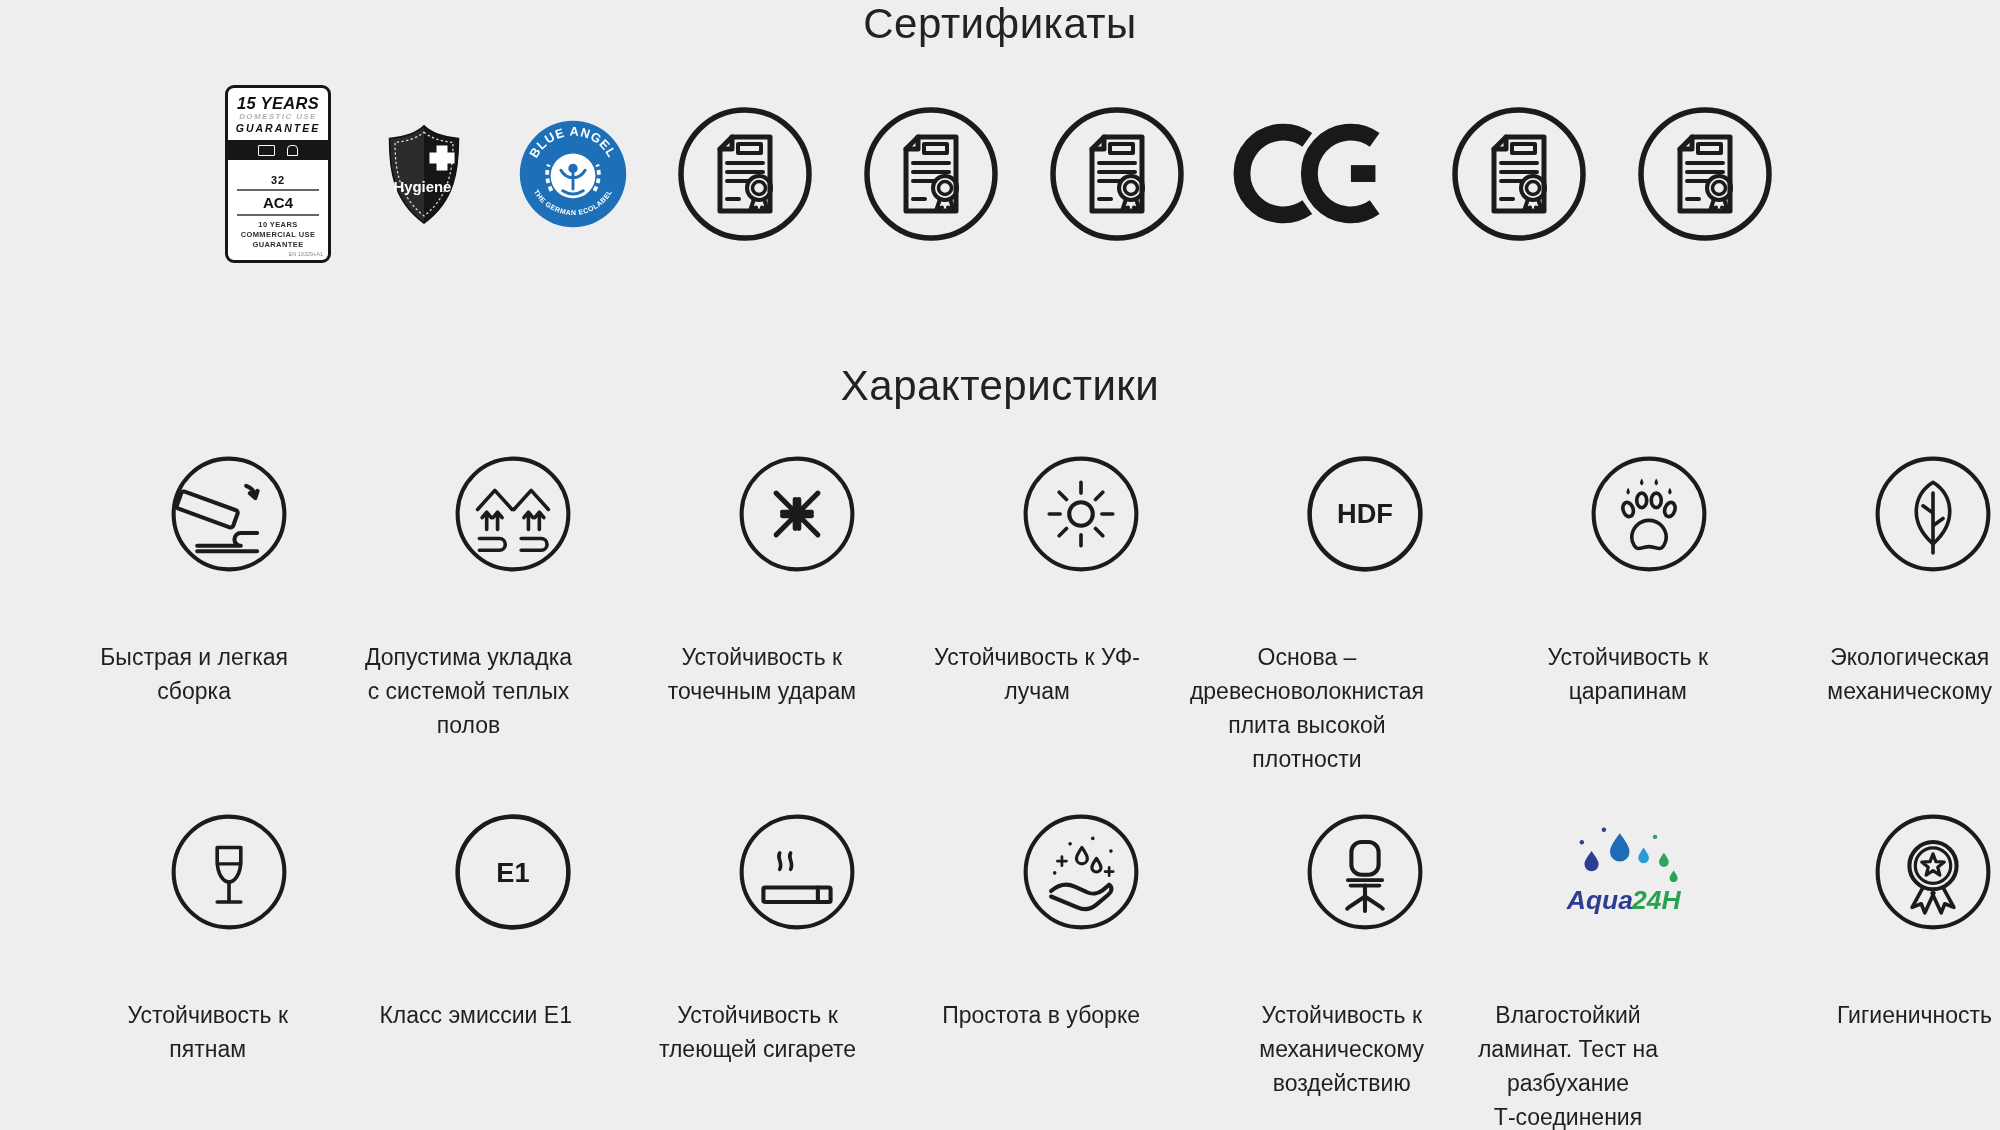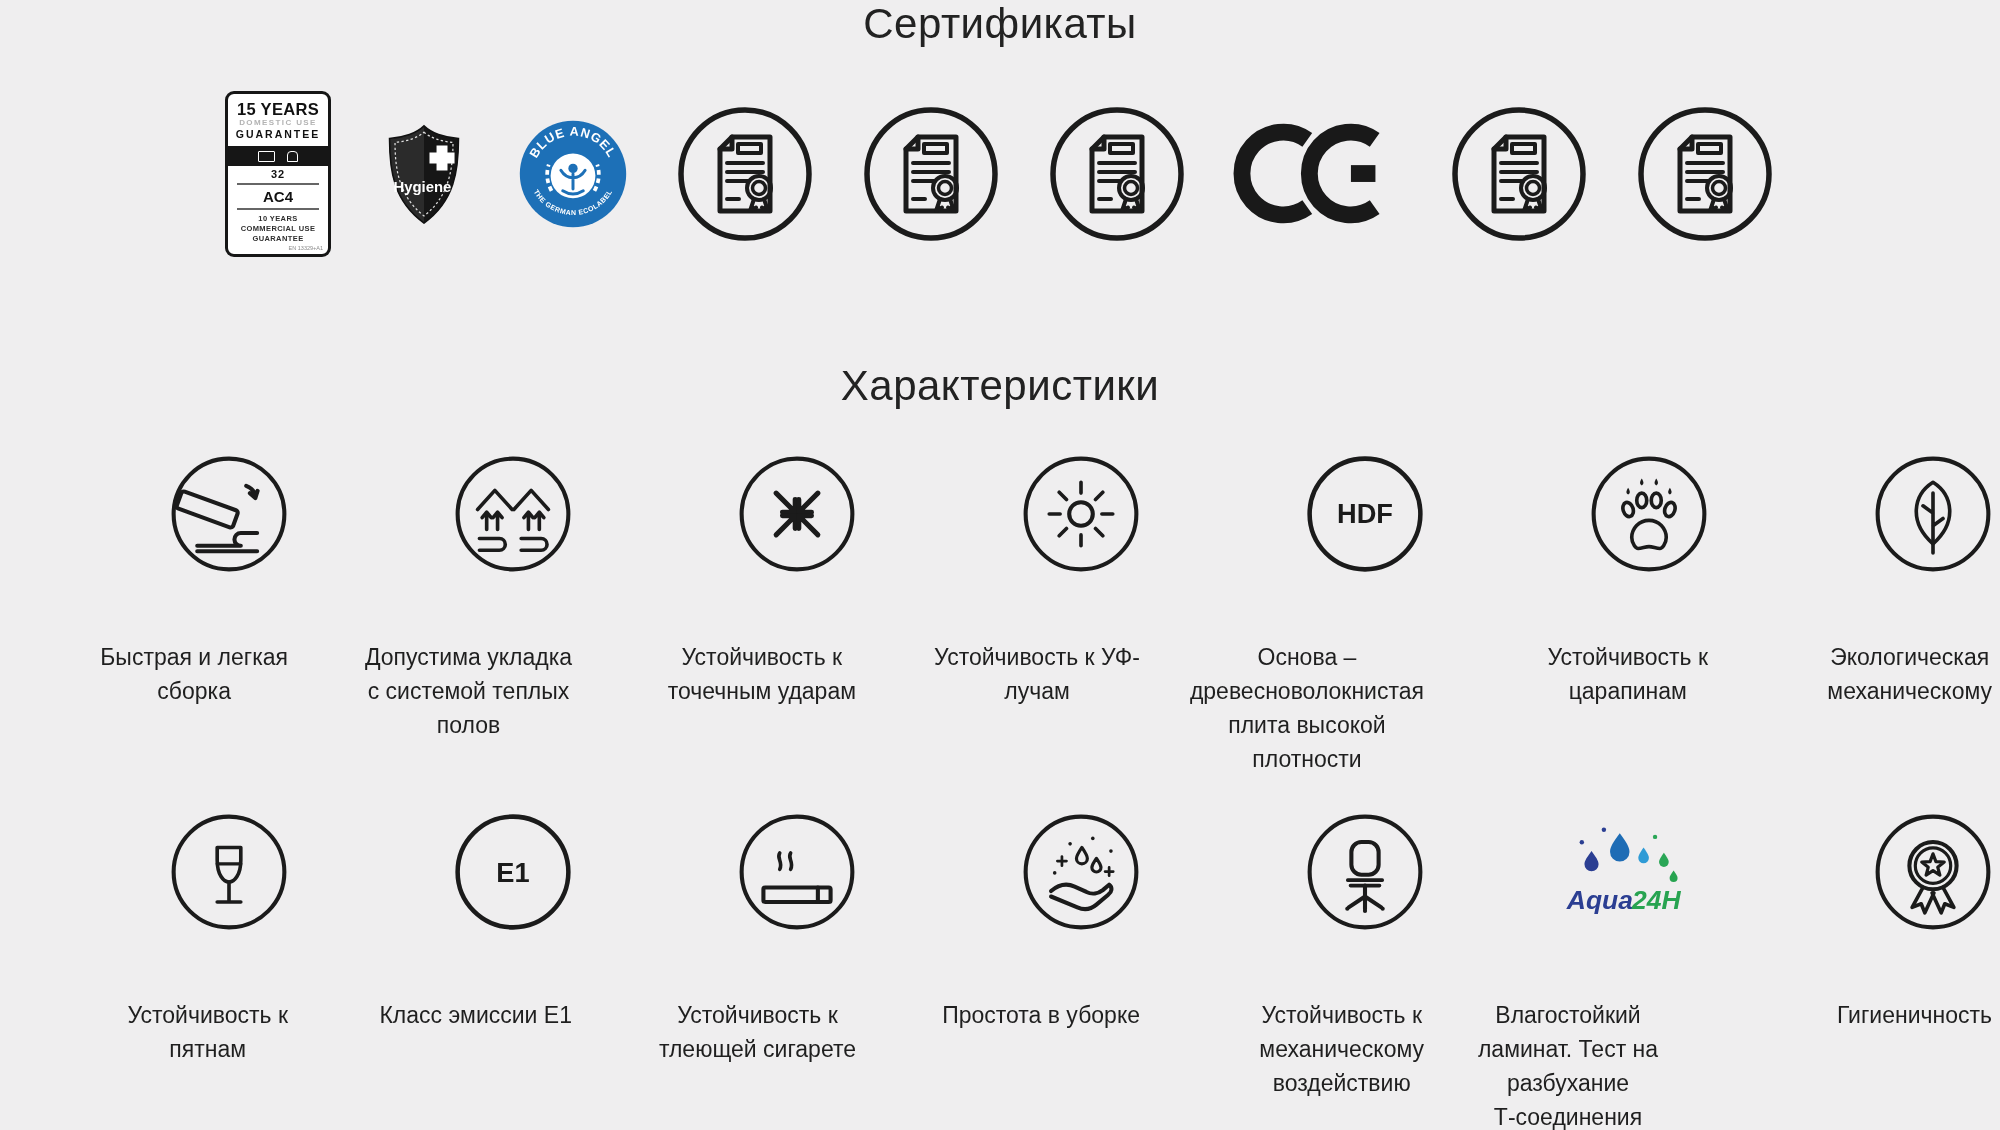--- a/index.html
+++ b/index.html
@@ -18,28 +18,28 @@
   .cert-row{
     display:flex;justify-content:center;align-items:center;
     gap:46px;margin-top:34px;height:184px;
   }
   .cert-item{flex:0 0 auto;}
   
   .badge15{
     width:106px;background:#fff;border:3px solid #161616;border-radius:9px;
     overflow:hidden;box-sizing:border-box;
   }
-  .b15-top{padding:7px 2px 6px;text-align:center;}
+  .b15-top{padding:7px 2px 6px;text-align:center;font-style:italic;}
   .b15-years{font-size:16.5px;font-weight:800;line-height:17px;letter-spacing:.3px;color:#111;}
   .b15-dom{font-size:8px;color:#b3b3b3;font-weight:700;letter-spacing:1.4px;line-height:10px;}
   .b15-guar{font-size:10.5px;font-weight:800;letter-spacing:2px;line-height:12px;color:#111;}
   .b15-band{height:20px;background:#161616;display:flex;align-items:center;justify-content:center;gap:12px;}
   .band-chip{width:15px;height:9px;border:1.5px solid #fff;border-radius:1px;display:inline-block;}
   .band-chip2{width:9px;height:9px;border:1.5px solid #fff;border-radius:4px 4px 0 0;display:inline-block;}
-  .b15-class{font-size:11px;font-weight:700;text-align:center;padding:2px 0 3px;letter-spacing:1px;color:#111;}
+  .b15-class{font-size:11px;font-weight:700;text-align:center;padding:14px 0 3px;letter-spacing:1px;color:#111;}
   .b15-hr{border-top:2px solid #666;margin:0 9px;}
   .b15-ac{font-size:15px;font-weight:800;text-align:center;padding:3px 0;color:#111;}
   .b15-comm{font-size:7.5px;font-weight:700;color:#2e2e2e;text-align:center;line-height:10px;
     padding:4px 7px 1px;white-space:pre-line;letter-spacing:.4px;}
   .b15-std{font-size:5.5px;color:#8a8a8a;text-align:right;padding:0 5px 3px;}
   
   #char-title{margin-top:96px;}
   .char-grid{
     display:grid;grid-template-columns:repeat(7,280px);column-gap:4px;row-gap:34px;
     justify-content:center;margin-top:42px;

